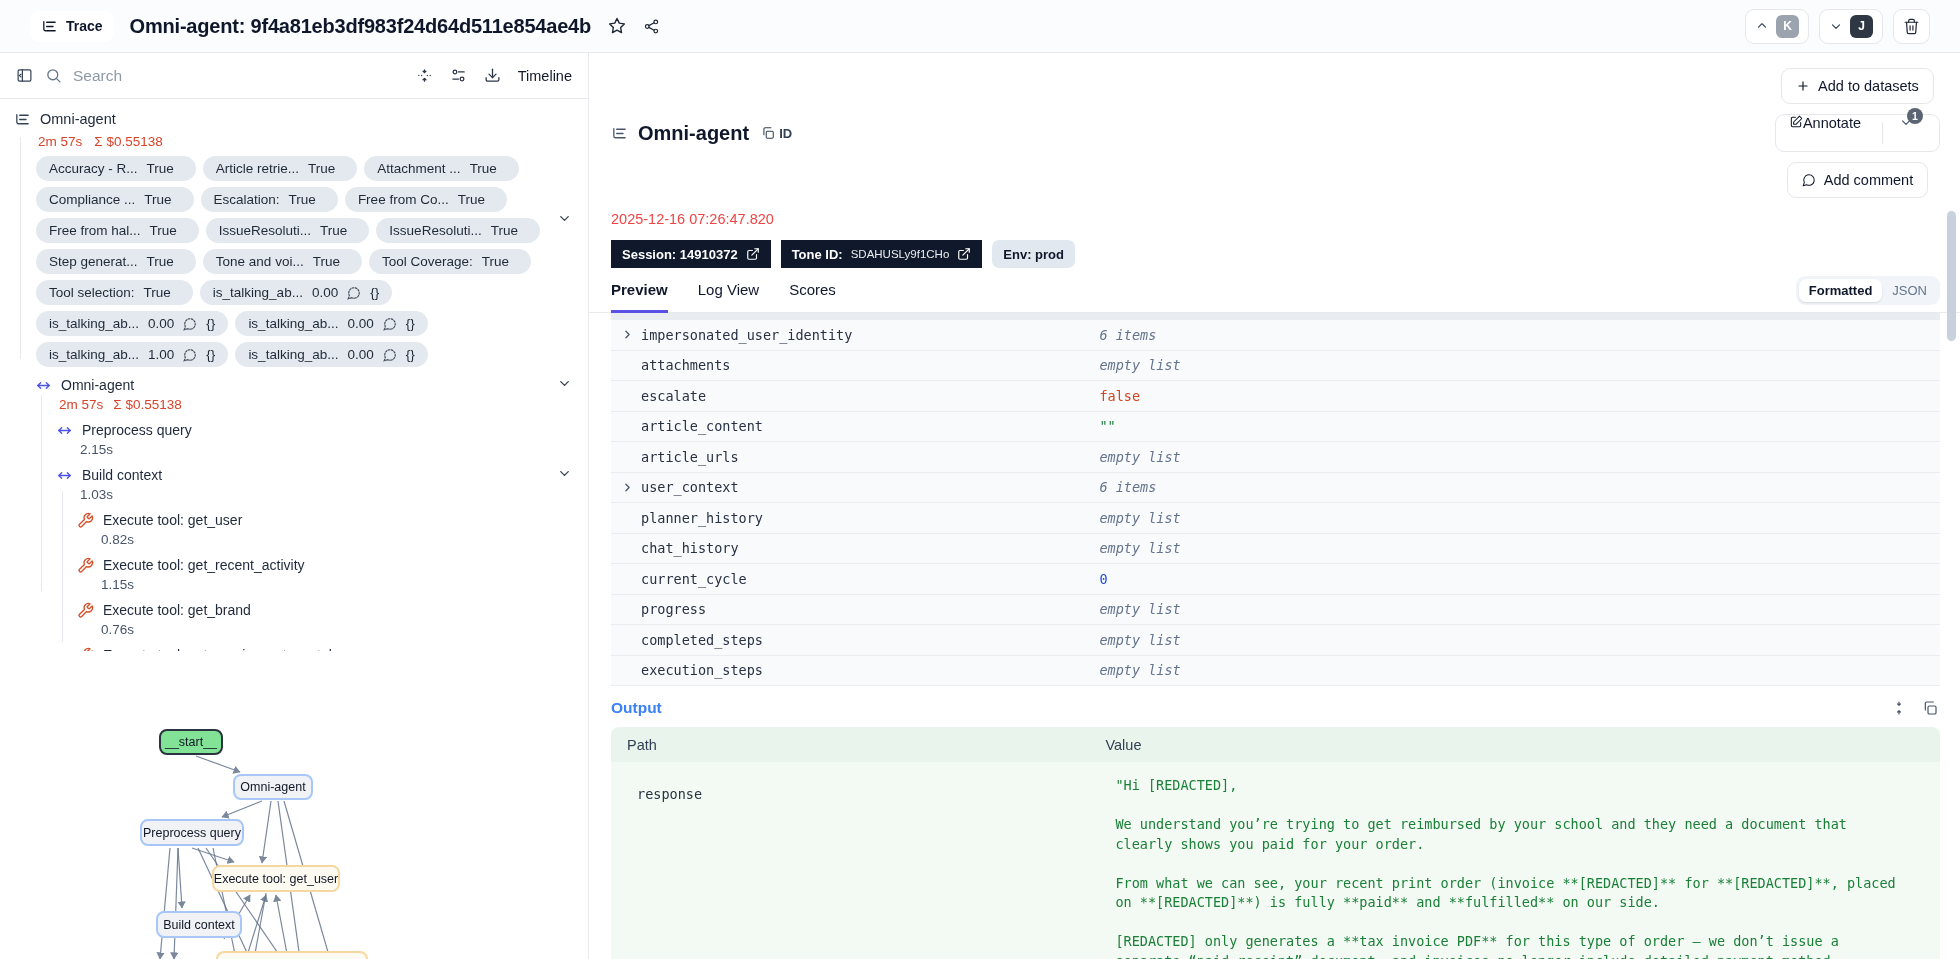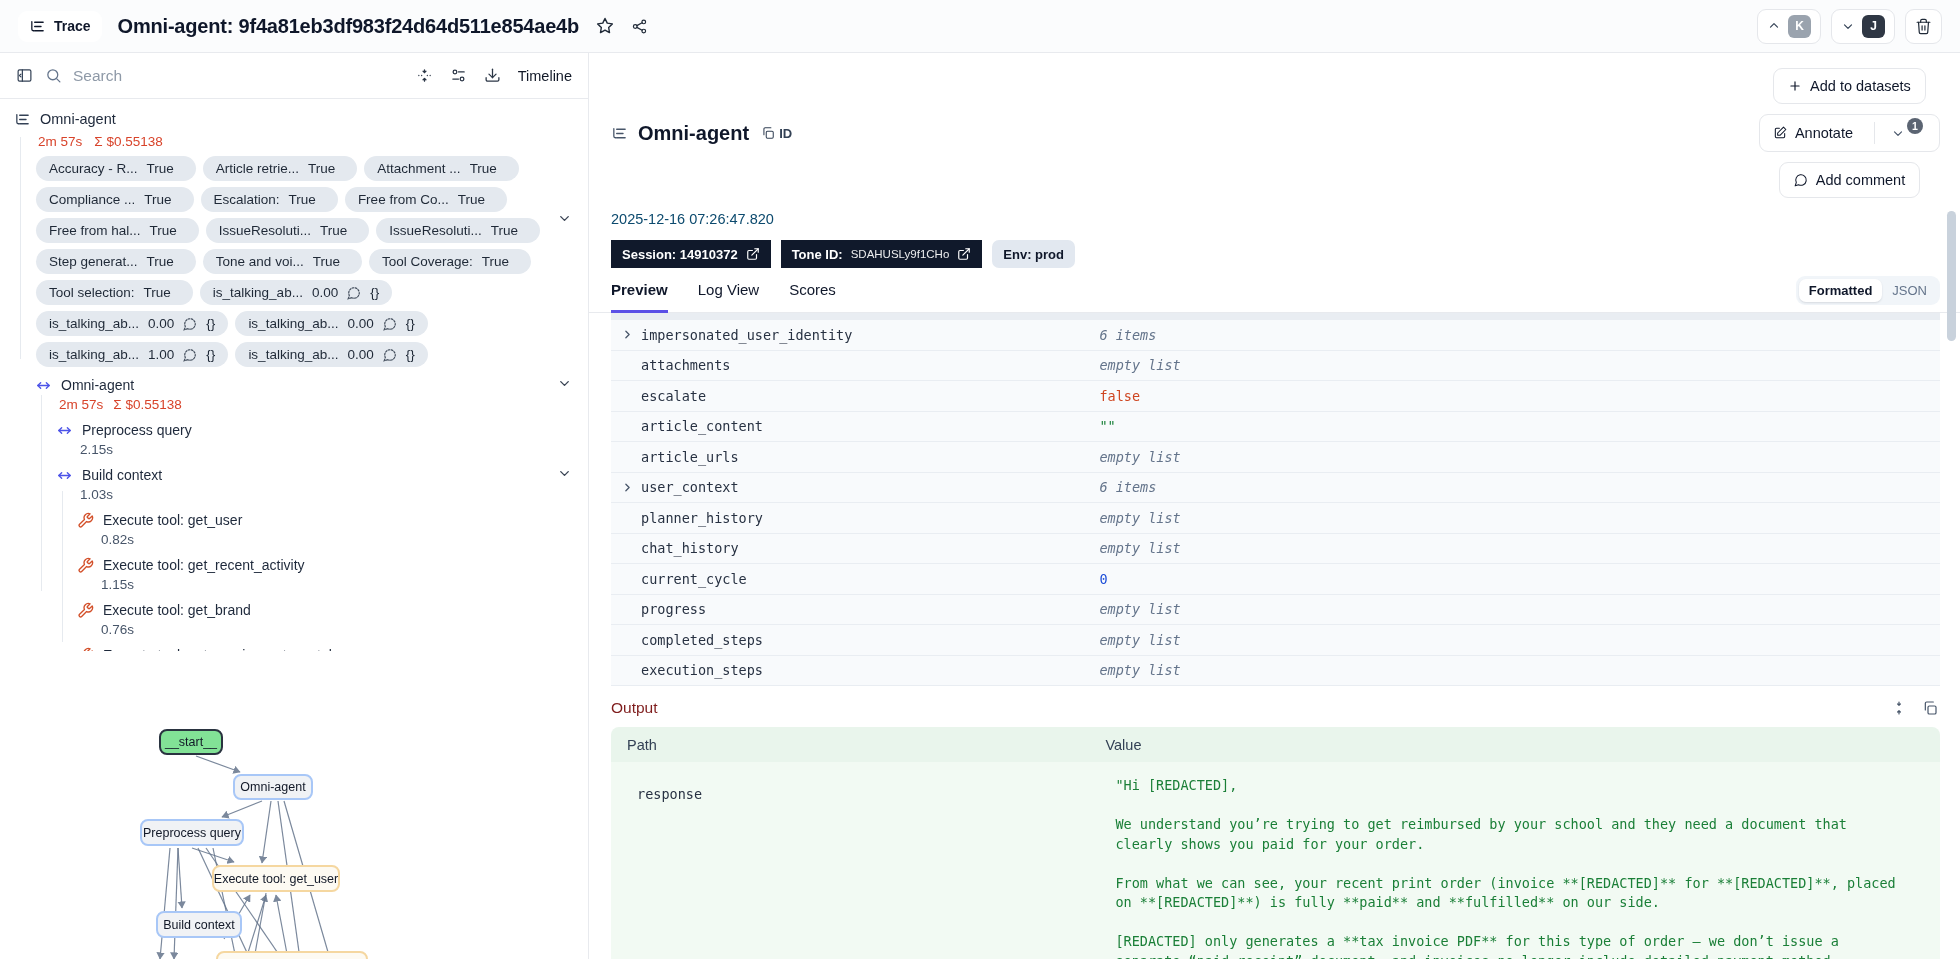--- a/index.html
+++ b/index.html
@@ -4,21 +4,21 @@
 <style>
   html,body{margin:0;padding:0;background:#fff;}
   .app{width:1960px;height:959px;position:relative;overflow:hidden;background:#fff;
        font-family:"Liberation Sans",sans-serif;color:#0f172a;}
   .ic{width:17px;height:17px;display:block;}
   .ic14{width:14px;height:14px;display:block;}
   .ic20{width:20px;height:20px;display:block;}
 
   
   .topbar{height:52px;display:flex;align-items:center;justify-content:space-between;
-          padding:0 18px;border-bottom:1px solid #e8eaee;background:#fbfcfd;}
+          padding:0 30px;border-bottom:1px solid #e8eaee;background:#fbfcfd;}
   .topbar-left{display:flex;align-items:center;gap:16px;}
   .trace-chip{display:flex;align-items:center;gap:8px;background:#fff;border-radius:9px;
               padding:7px 11px;font-weight:700;font-size:14px;color:#0f172a;}
   .page-title{font-size:20px;font-weight:700;margin:0;letter-spacing:-.2px;}
   .tb-icons{display:flex;align-items:center;gap:16px;color:#1f2937;}
   .topbar-right{display:flex;align-items:center;gap:10px;}
   .pill-btn{display:flex;align-items:center;gap:7px;border:1px solid #e5e7eb;background:#fff;
             border-radius:9px;height:35px;padding:0 9px;cursor:pointer;color:#334155;}
   .key{width:23px;height:23px;border-radius:6px;display:flex;align-items:center;justify-content:center;
        font-size:12px;font-weight:700;color:#fff;}
@@ -75,27 +75,27 @@
   
   .main-header{display:flex;align-items:center;justify-content:space-between;padding:15px 20px 0 22px;}
   .mh-left{display:flex;align-items:center;gap:10px;color:#475569;}
   .mh-title{font-size:20px;font-weight:700;color:#0f172a;margin:0 2px 0 0;}
   .id-chip{display:flex;align-items:center;gap:4px;font-size:13px;font-weight:700;color:#334155;cursor:pointer;}
   .mh-right{display:flex;align-items:center;gap:10px;flex-direction:column;}
   .mh-btn{display:flex;align-items:center;gap:8px;border:1px solid #e5e7eb;background:#fff;border-radius:9px;
           height:36px;padding:0 14px;font-size:14.5px;font-weight:500;color:#0f172a;cursor:pointer;
           font-family:"Liberation Sans",sans-serif;}
   .split{padding:0;}
-  .split .seg{display:flex;align-items:center;gap:8px;padding:0 13px;height:100%;}
+  .split .seg{display:flex;padding:0 13px;height:100%;}
   .split .divider{width:1px;height:22px;background:#e5e7eb;}
   .split .seg.small{padding:0 10px 0 8px;color:#475569;}
   .count-badge{background:#5b6472;color:#fff;border-radius:50%;min-width:16px;height:16px;font-size:10.5px;
                display:flex;align-items:center;justify-content:center;position:relative;top:-7px;left:-6px;font-weight:700;}
 
-  .timestamp{padding:13px 0 0 22px;font-size:14.5px;color:#0c4a6e;}
+  .timestamp{padding:13px 0 0 22px;font-size:14.5px;color:#ef4444;}
   .badge-row{display:flex;gap:10px;padding:13px 0 0 22px;align-items:center;}
   .dark-badge{background:#10192b;color:#fff;border-radius:0;padding:0 11px;height:28px;font-size:13px;
               font-weight:700;display:flex;align-items:center;gap:8px;cursor:pointer;}
   .dark-badge .sub{font-size:11.5px;font-weight:500;opacity:.92;}
   .env-badge{background:#e2e8f0;color:#0f172a;border-radius:7px;padding:0 11px;height:28px;font-size:13px;
              font-weight:700;display:flex;align-items:center;}
 
   
   .tabs-row{display:flex;align-items:flex-end;justify-content:space-between;padding:8px 20px 0 22px;
             border-bottom:1px solid #e8eaee;}
@@ -113,21 +113,21 @@
   .kv-row{display:flex;align-items:center;height:29.5px;border-bottom:1px solid #e9edf2;
           font-family:"DejaVu Sans Mono",monospace;font-size:13.5px;cursor:default;}
   .kv-key{flex:0 0 36%;display:flex;align-items:center;gap:7px;padding-left:10px;color:#273142;}
   .caret{width:13px;height:13px;color:#475569;flex:none;}
   .v-meta{font-style:italic;color:#64748b;}
   .v-bool{color:#cf4520;}
   .v-num{color:#1d4ed8;}
   .v-str{color:#188038;}
 
   .out-head{display:flex;justify-content:space-between;align-items:center;padding:13px 2px 10px 0;}
-  .out-title{font-size:15.5px;font-weight:400;color:#7f1d1d;}
+  .out-title{font-size:15.5px;font-weight:700;color:#3b82f6;}
   .out-icons{display:flex;gap:15px;color:#475569;}
   .out-table{border-radius:8px;overflow:hidden;}
   .out-thead{display:flex;background:#e9f5ec;height:35px;align-items:center;font-size:14.5px;color:#334155;}
   .out-col-path{flex:0 0 36%;padding-left:16px;}
   .out-body{background:#f2faf3;display:flex;padding-top:14px;min-height:420px;align-items:flex-start;}
   .out-key{flex:0 0 36%;padding-left:26px;font-family:"DejaVu Sans Mono",monospace;font-size:13.5px;color:#273142;margin-top:10px;}
   .out-val{flex:1;white-space:pre-wrap;font-family:"DejaVu Sans Mono",monospace;font-size:13.5px;
            line-height:19.5px;color:#1a7f37;padding-right:30px;}
 
   .scroll-thumb{position:absolute;right:4px;top:158px;width:9px;height:130px;background:#c9d2dc;border-radius:5px;}

